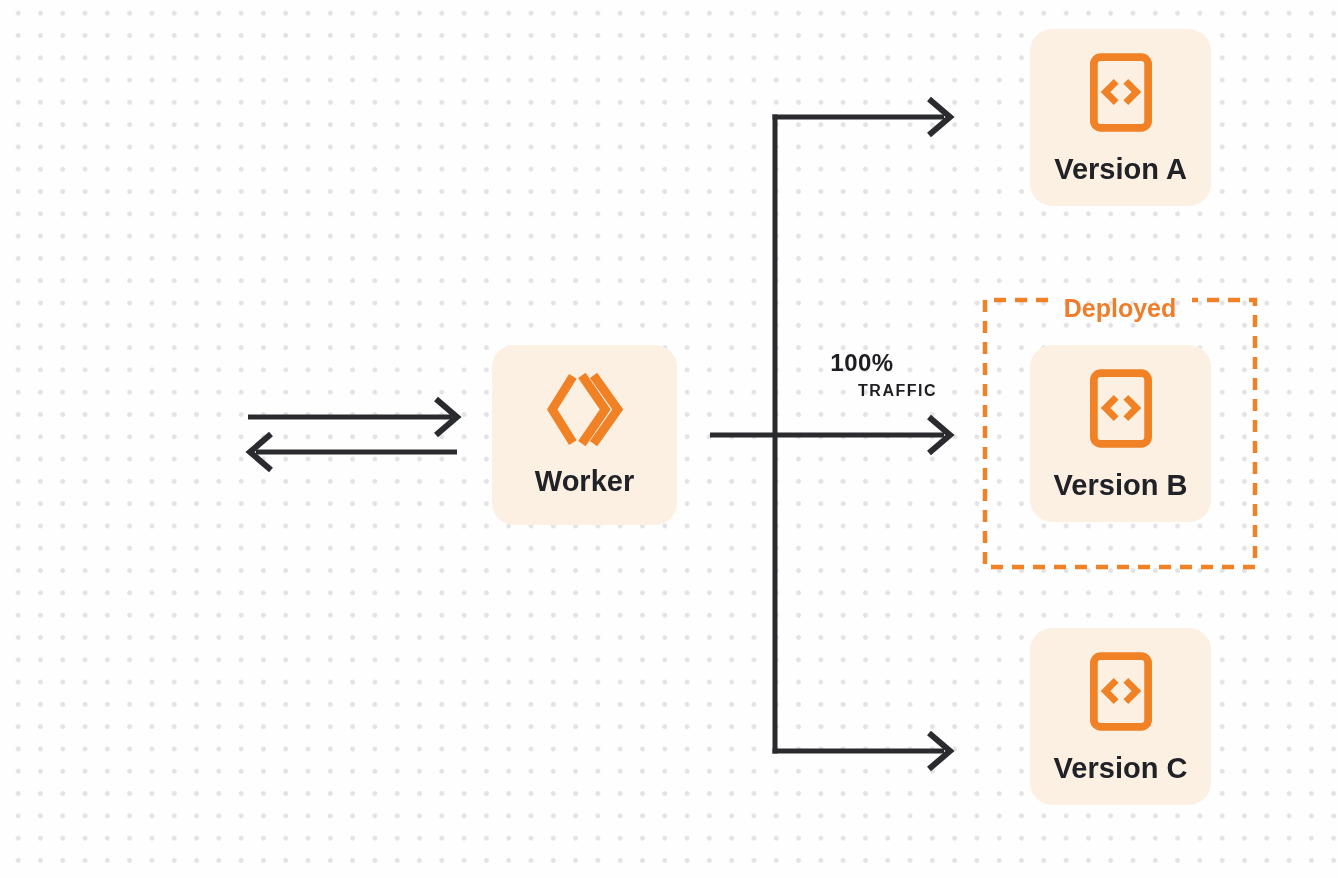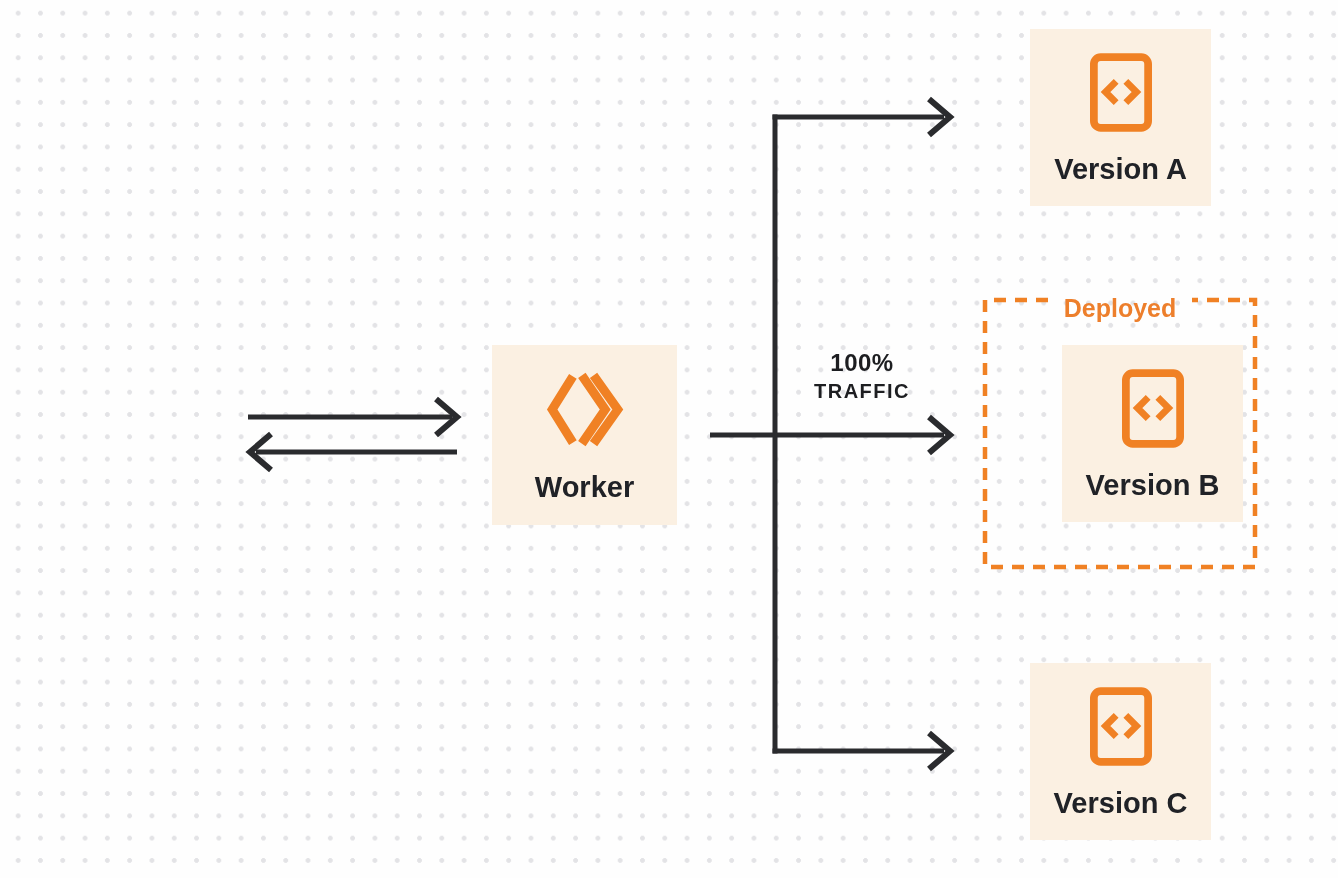--- a/index.html
+++ b/index.html
@@ -10,56 +10,56 @@
   }
   .canvas{
     position:relative;width:1338px;height:878px;
     background-color:#fefefe;
     background-image:radial-gradient(circle,#e3e3e6 2.1px,rgba(0,0,0,0) 2.7px);
     background-size:22.3px 22.3px;
     background-position:7px 2px;
   }
   .overlay{position:absolute;left:0;top:0;overflow:visible;pointer-events:none;}
   .node{
-    position:absolute;border-radius:0;
+    position:absolute;border-radius:22px;
     display:flex;flex-direction:column;align-items:center;
     box-sizing:border-box;
   }
   .node .label{
     font-weight:700;color:#202227;font-size:29px;line-height:34px;
     white-space:nowrap;
   }
   .client{
     left:30px;top:343px;width:182px;height:181px;
     background:#f5f6f7;justify-content:center;
   }
   .worker{
     left:492px;top:345px;width:185px;height:180px;
     background:#fbf0e2;padding-top:25px;
   }
-  .worker .label{margin-top:21px;}
+  .worker .label{margin-top:15px;}
   .version{
     width:181px;height:177px;background:#fbf0e2;padding-top:24px;
   }
   .version .label{margin-top:20px;font-size:29px;}
   .va{left:1030px;top:29px;}
-  .vb{left:1030px;top:345px;margin-left:32px;}
-  .vc{left:1030px;top:663px;}
+  .vb{left:1030px;top:345px;}
+  .vc{left:1030px;top:628px;}
   .icon-svg{display:block;overflow:visible;}
   .deployed-label{
     position:absolute;left:1048px;top:295px;width:144px;
     text-align:center;font-weight:700;font-size:25px;line-height:27px;
     color:#ed7f2c;white-space:nowrap;
   }
   .traffic-label{
     position:absolute;left:787px;top:350px;width:150px;
     text-align:center;font-weight:700;color:#1d1e21;
   }
   .traffic-label .l1{font-size:24px;line-height:26px;letter-spacing:.5px;}
-  .traffic-label .l2{font-size:20px;line-height:30px;letter-spacing:1.5px;}
+  .traffic-label .l2{font-size:16px;line-height:30px;letter-spacing:1.5px;text-align:right;}
 </style>
 </head>
 <body>
 
 <div class="canvas">
 
   <svg class="overlay" width="1338" height="878" viewBox="0 0 1338 878">
     <g stroke="#2a2b2e" stroke-width="5" fill="none" stroke-linejoin="miter">
 
       <line x1="248" y1="417" x2="452" y2="417"></line>

